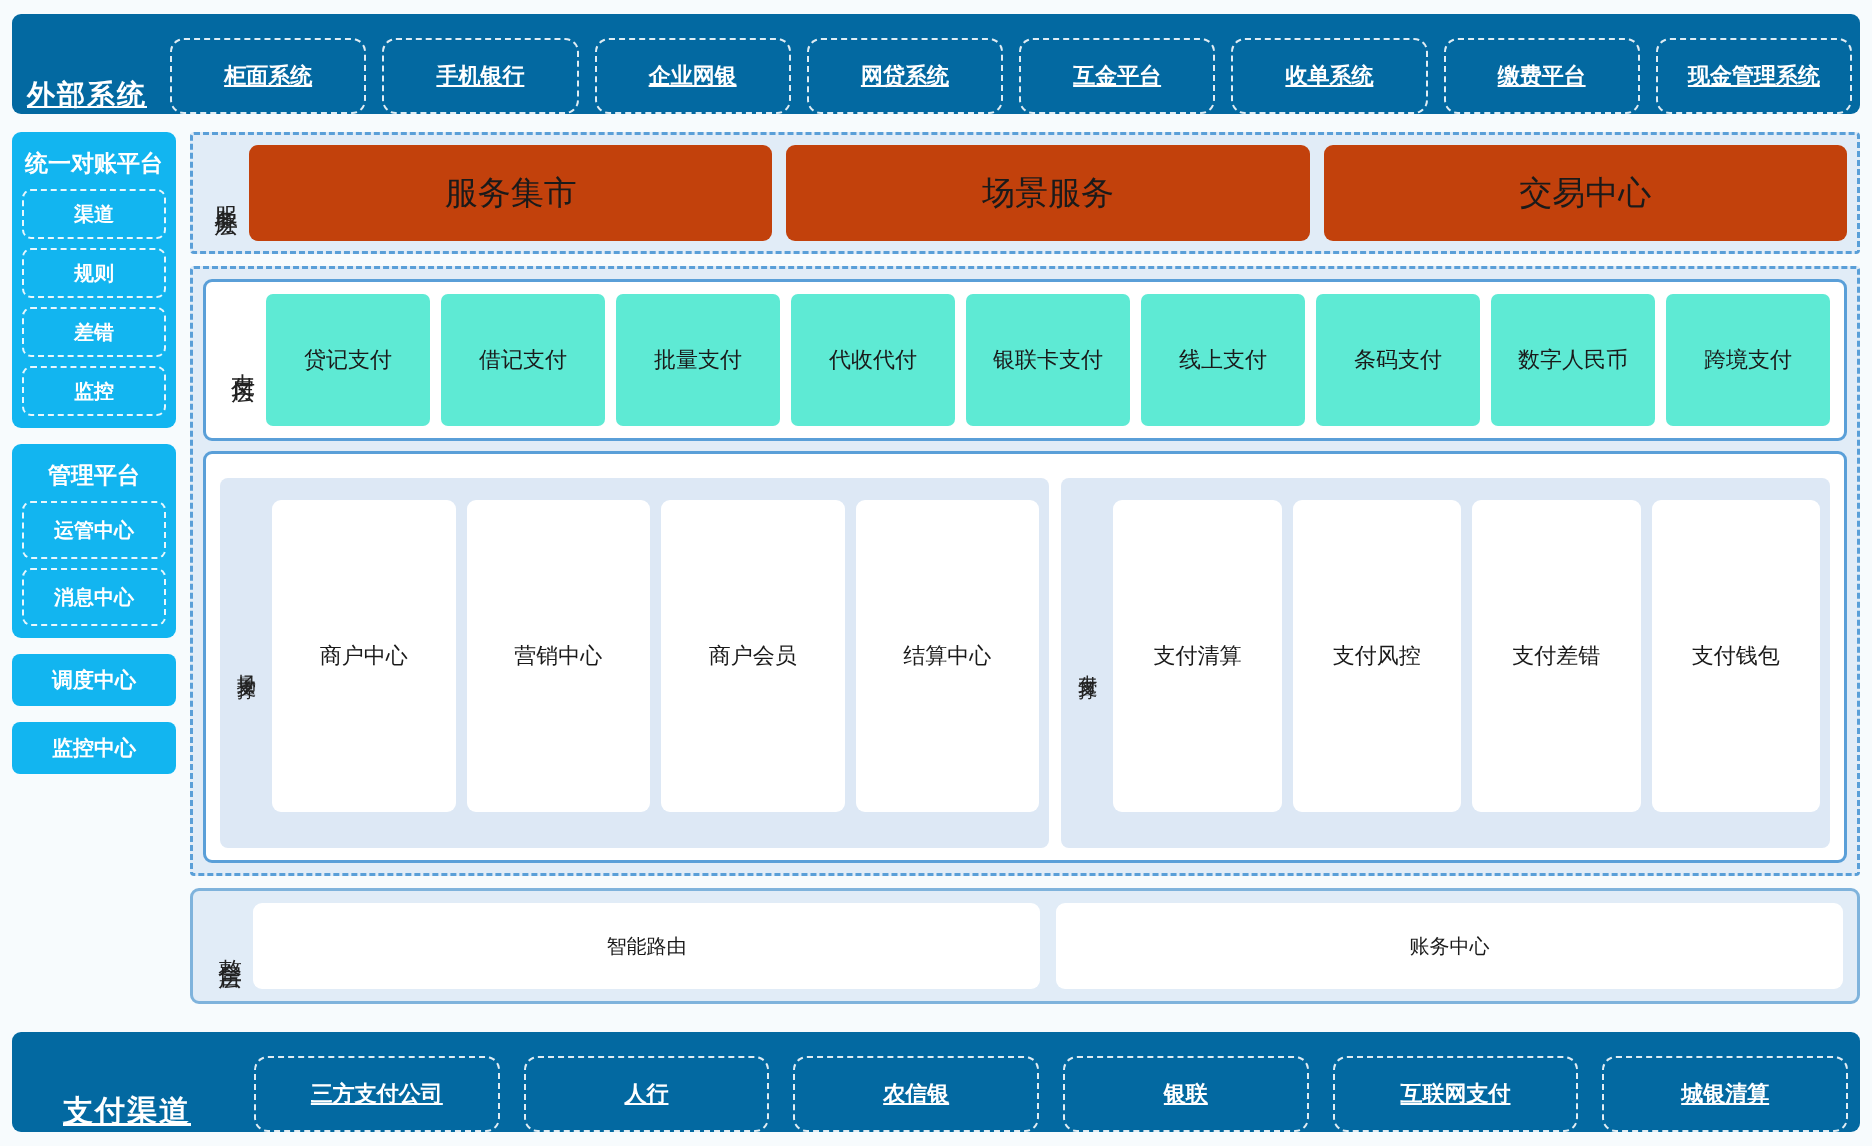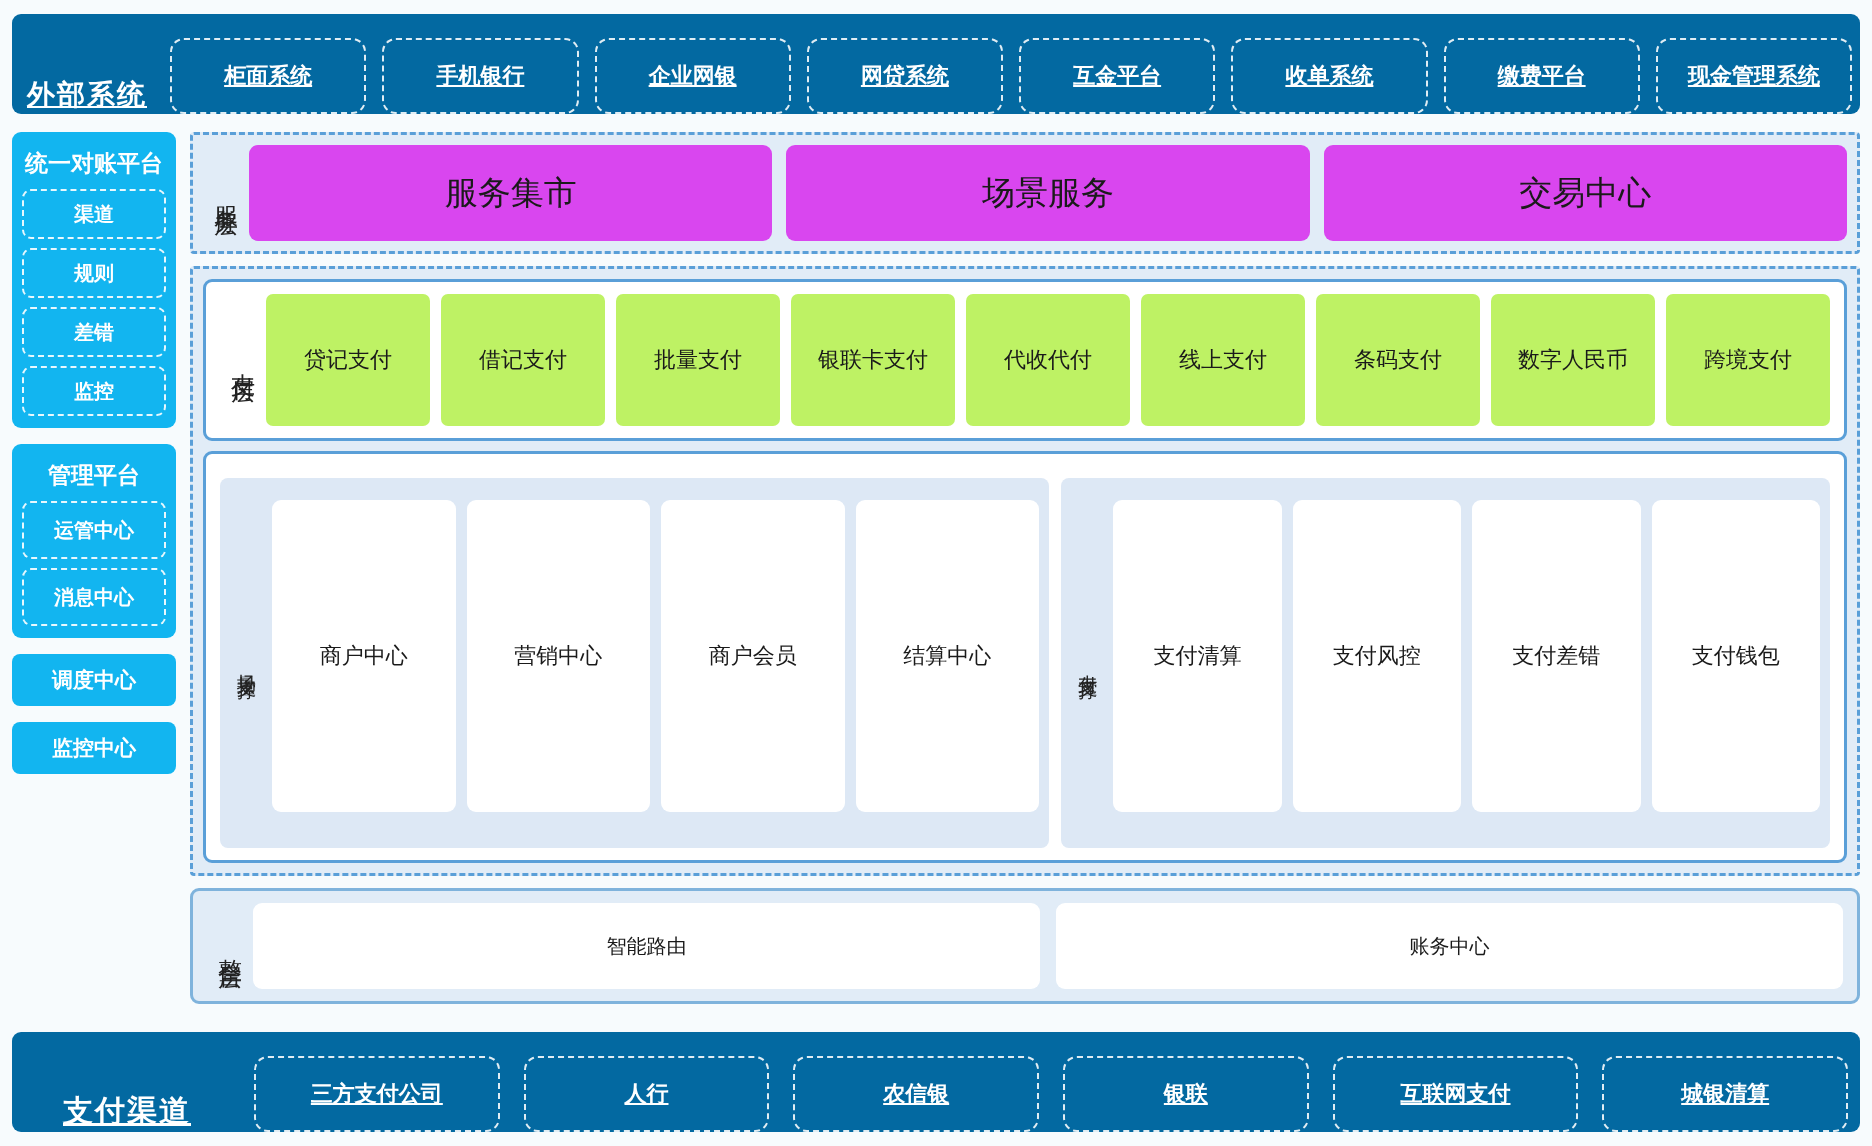--- a/index.html
+++ b/index.html
@@ -109,39 +109,39 @@
     writing-mode: vertical-rl;
     text-orientation: upright;
     letter-spacing: 4px;
     line-height: 1;
   }
 
   
   #service-row { height: 96px; }
   #service-row .tiles { flex: 1 1 auto; display: flex; gap: 14px; }
   .white-tile-big {
-    flex: 1 1 0; background: #d946ef; border-radius: 9px;
+    flex: 1 1 0; background: #c2410c; border-radius: 9px;
     display: flex; align-items: center; justify-content: center;
     font-size: 33px; color: #1a1a1a; white-space: nowrap;
   }
 
   
   .framed {
     background: #ffffff;
     border: 3px solid #5a9fd8;
     border-radius: 9px;
     padding: 12px 14px;
   }
   #pay-framed { flex: 0 0 auto; }
   #support-framed { flex: 1 1 auto; }
 
   #pay-row { height: 132px; }
   #pay-row .tiles { flex: 1 1 auto; display: flex; gap: 11px; }
   .blue-tile {
-    flex: 1 1 0; background: #bef264; border-radius: 7px;
+    flex: 1 1 0; background: #5eead4; border-radius: 7px;
     display: flex; align-items: center; justify-content: center;
     font-size: 22px; color: #1a1a1a; white-space: nowrap;
   }
 
   
   #support-row { height: 100%; flex-direction: column; }
   #support-row .groups { flex: 1 1 auto; display: flex; gap: 12px; }
   .sub-group {
     background: #dde8f5; border-radius: 8px;
     display: flex; align-items: stretch; padding: 8px 10px;
@@ -234,22 +234,22 @@
 
       <div class="dashed-group" id="core-group">
 
         <div class="framed" id="pay-framed">
           <div class="layer-row" id="pay-row">
             <div class="layer-label">支付层</div>
             <div class="tiles">
               <div class="blue-tile">贷记支付</div>
               <div class="blue-tile">借记支付</div>
               <div class="blue-tile">批量支付</div>
+              <div class="blue-tile">代收代付</div>
               <div class="blue-tile">银联卡支付</div>
-              <div class="blue-tile">代收代付</div>
               <div class="blue-tile">线上支付</div>
               <div class="blue-tile">条码支付</div>
               <div class="blue-tile">数字人民币</div>
               <div class="blue-tile">跨境支付</div>
             </div>
           </div>
         </div>
 
         <div class="framed" id="support-framed">
           <div class="layer-row" id="support-row">

